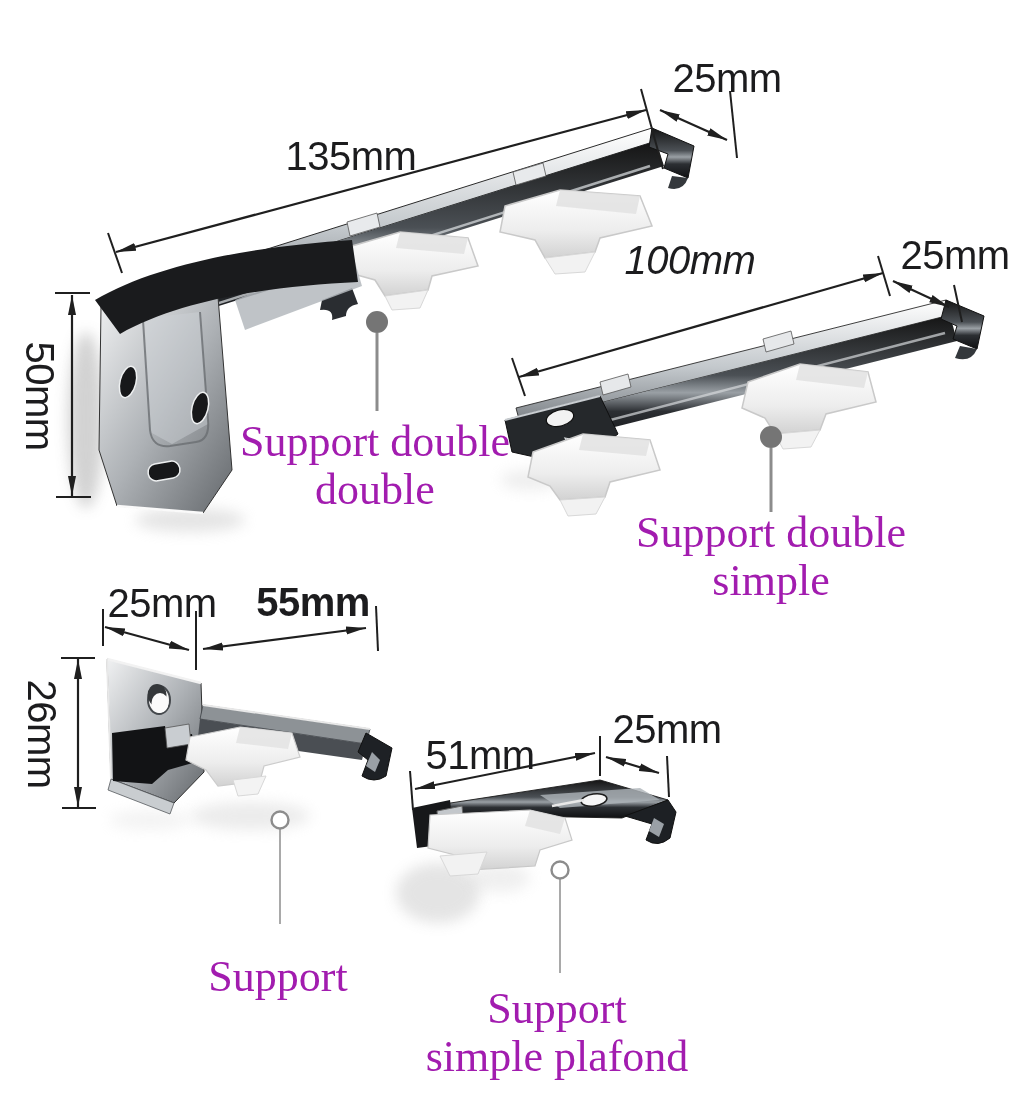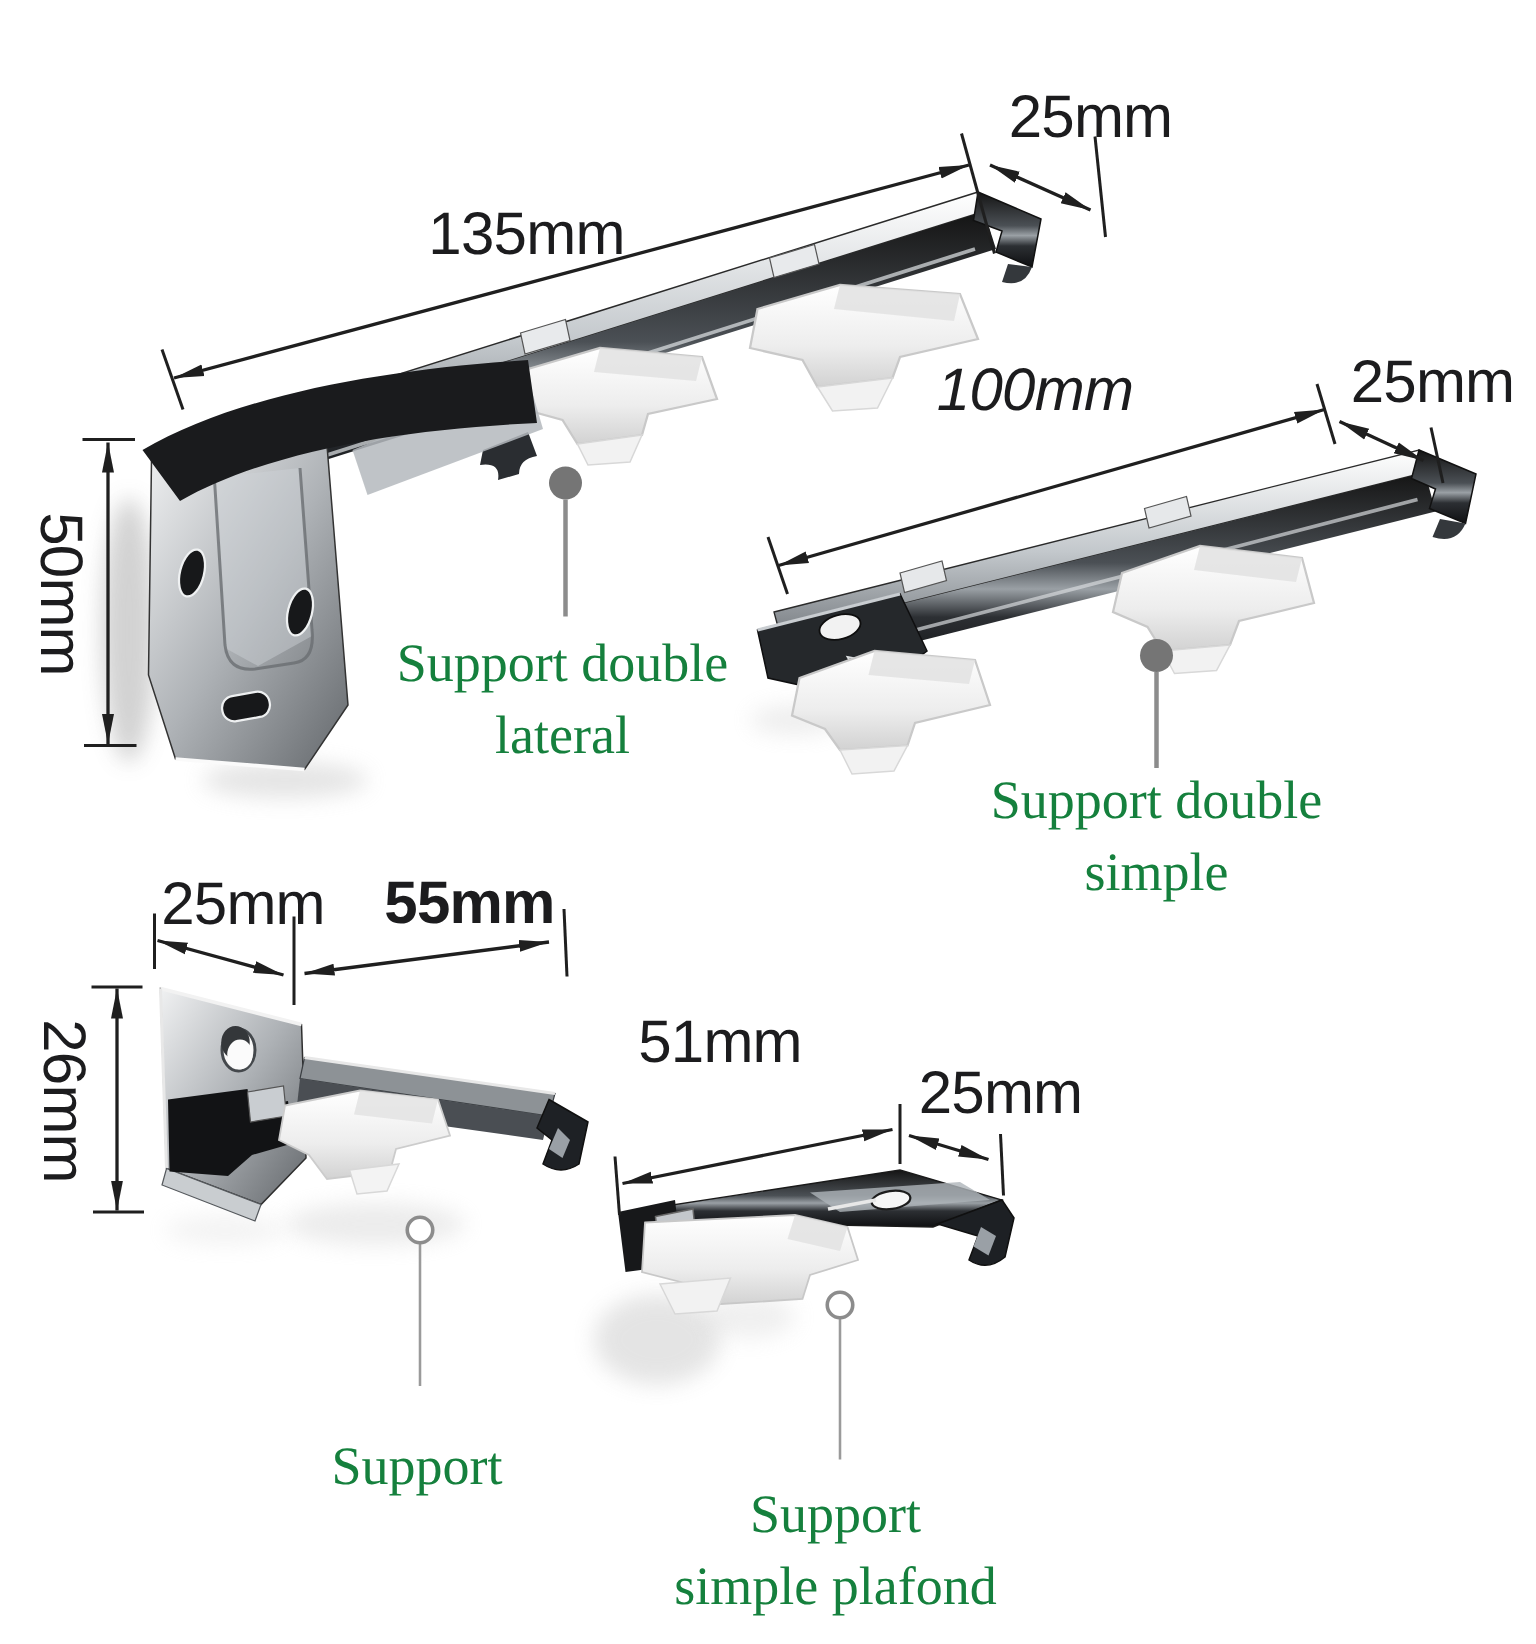--- a/index.html
+++ b/index.html
@@ -21,23 +21,23 @@
     letter-spacing: -0.5px;
     color: #1c1c1e;
     white-space: nowrap;
     line-height: 1;
   }
   .dim-label.rot { transform: translate(-50%, -50%) rotate(90deg); }
   .caption {
     position: absolute;
     transform: translate(-50%, -50%);
     font-family: "Liberation Serif", serif;
-    font-size: 36px;
+    font-size: 44px;
     font-weight: 400;
-    color: #15803d;
+    color: #a21caf;
     text-align: center;
     white-space: nowrap;
     line-height: 48px;
   }
   .caption span { display: block; }
 </style>
 </head>
 <body>
 
 <div class="stage">
@@ -236,26 +236,26 @@
   </svg>
 
   <div class="dim-label" style="left:321px; top:156px;margin-left:30px;">135mm</div>
   <div class="dim-label" style="left:727px; top:78px;">25mm</div>
   <div class="dim-label rot" style="left:40px; top:396px;">50mm</div>
   <div class="dim-label" style="left:690px; top:260px;font-style:italic;">100mm</div>
   <div class="dim-label" style="left:955px; top:255px;">25mm</div>
   <div class="dim-label" style="left:162px; top:603px;">25mm</div>
   <div class="dim-label" style="left:313px; top:602px;font-weight:bold;">55mm</div>
   <div class="dim-label rot" style="left:42px; top:734px;">26mm</div>
-  <div class="dim-label" style="left:480px; top:695px;">51mm</div>
+  <div class="dim-label" style="left:480px; top:755px;">51mm</div>
   <div class="dim-label" style="left:667px; top:729px;">25mm</div>
 
   <div class="caption" style="left:375px; top:466px;">
     <span>Support double</span>
-    <span>lateral</span>
+    <span>double</span>
   </div>
   <div class="caption" style="left:771px; top:557px;">
     <span>Support double</span>
     <span>simple</span>
   </div>
   <div class="caption" style="left:278px; top:977px;">
     <span>Support</span>
   </div>
   <div class="caption" style="left:557px; top:1033px;">
     <span>Support</span>

